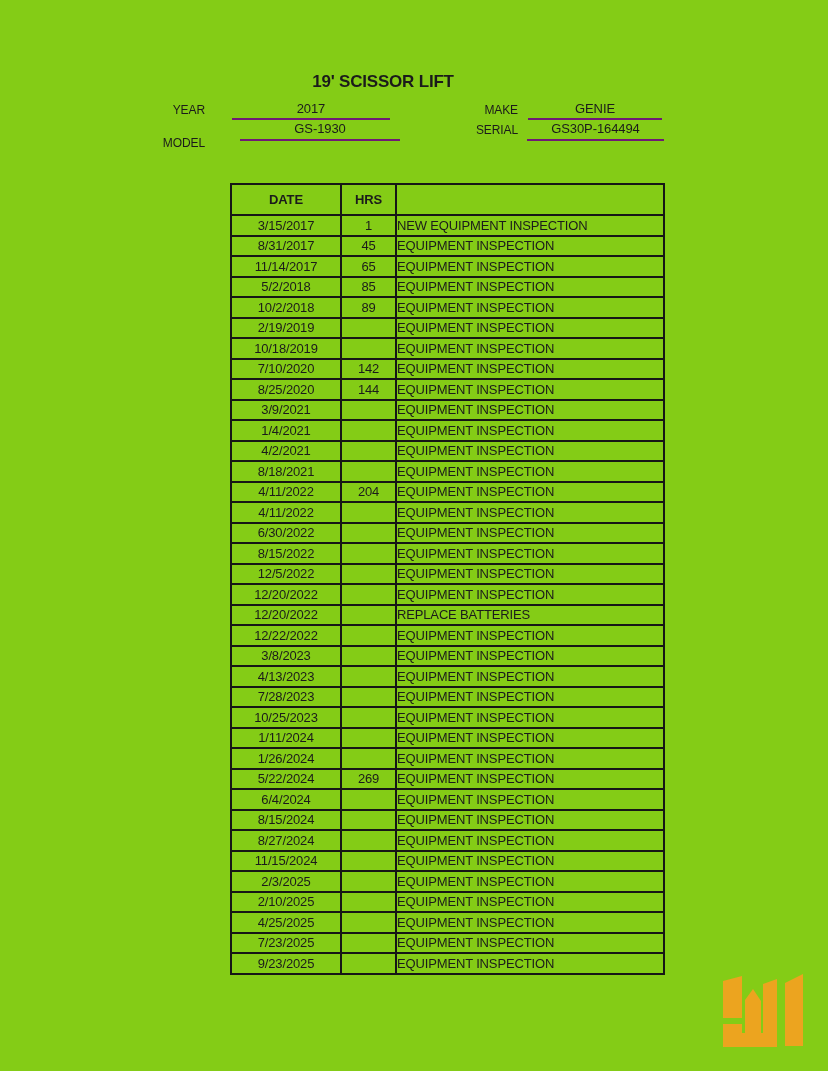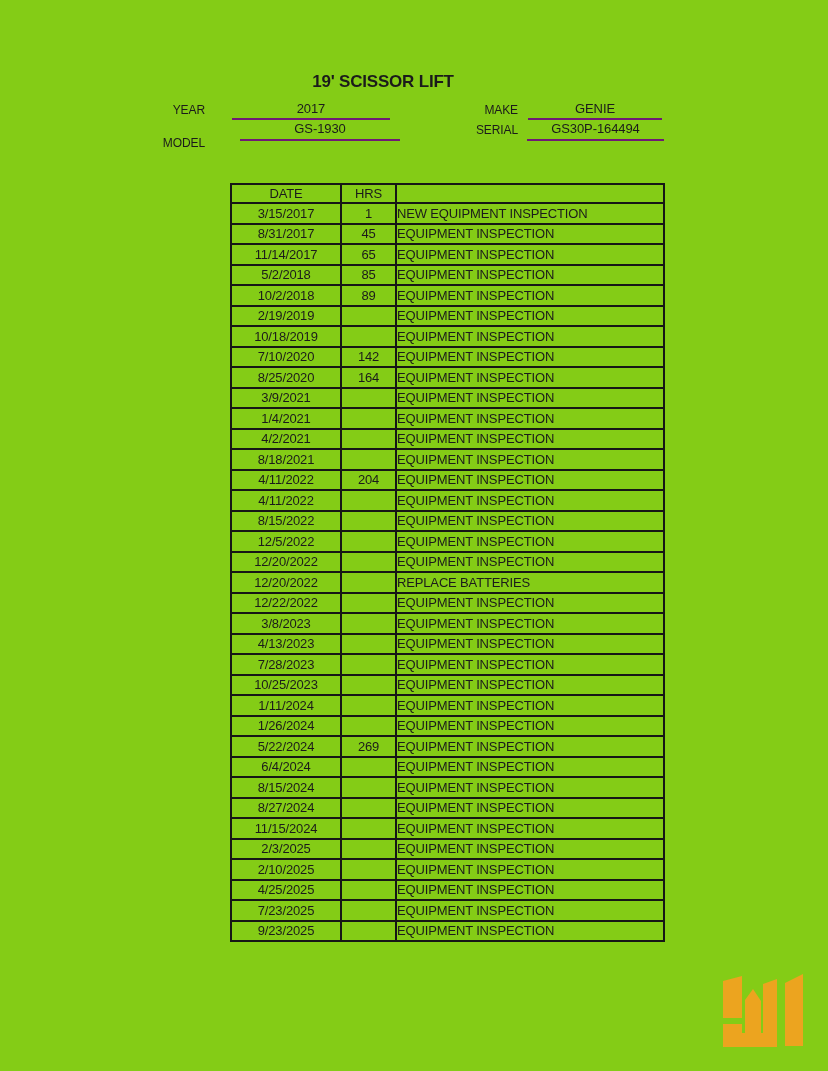--- a/index.html
+++ b/index.html
@@ -56,21 +56,21 @@
   table.log th, table.log td {
     border: 2px solid #161616;
     font-size: 13px;
     line-height: 1;
     padding: 0;
     height: 20.5px;
     white-space: nowrap;
     overflow: hidden;
     letter-spacing: -0.15px;
   }
-  table.log th { font-weight: normal; text-align: center; height: 19px; }
+  table.log th { font-weight: bold; text-align: center; height: 31px; }
   .col-date { width: 110px; text-align: center; }
   .col-hrs  { width: 55px;  text-align: center; }
   .col-desc { width: 268px; text-align: left; padding-left: 4px; }
   td.col-desc { padding-left: 4px; }
 
   .logo {
     position: absolute;
     left: 723px; top: 974px;
     width: 80px; height: 73px;
   }
@@ -140,21 +140,21 @@
           <td class="col-hrs"></td>
           <td class="col-desc">EQUIPMENT INSPECTION</td>
         </tr>
         <tr>
           <td class="col-date">7/10/2020</td>
           <td class="col-hrs">142</td>
           <td class="col-desc">EQUIPMENT INSPECTION</td>
         </tr>
         <tr>
           <td class="col-date">8/25/2020</td>
-          <td class="col-hrs">164</td>
+          <td class="col-hrs">144</td>
           <td class="col-desc">EQUIPMENT INSPECTION</td>
         </tr>
         <tr>
           <td class="col-date">3/9/2021</td>
           <td class="col-hrs"></td>
           <td class="col-desc">EQUIPMENT INSPECTION</td>
         </tr>
         <tr>
           <td class="col-date">1/4/2021</td>
           <td class="col-hrs"></td>
@@ -170,20 +170,25 @@
           <td class="col-hrs"></td>
           <td class="col-desc">EQUIPMENT INSPECTION</td>
         </tr>
         <tr>
           <td class="col-date">4/11/2022</td>
           <td class="col-hrs">204</td>
           <td class="col-desc">EQUIPMENT INSPECTION</td>
         </tr>
         <tr>
           <td class="col-date">4/11/2022</td>
+          <td class="col-hrs"></td>
+          <td class="col-desc">EQUIPMENT INSPECTION</td>
+        </tr>
+        <tr>
+          <td class="col-date">6/30/2022</td>
           <td class="col-hrs"></td>
           <td class="col-desc">EQUIPMENT INSPECTION</td>
         </tr>
         <tr>
           <td class="col-date">8/15/2022</td>
           <td class="col-hrs"></td>
           <td class="col-desc">EQUIPMENT INSPECTION</td>
         </tr>
         <tr>
           <td class="col-date">12/5/2022</td>

